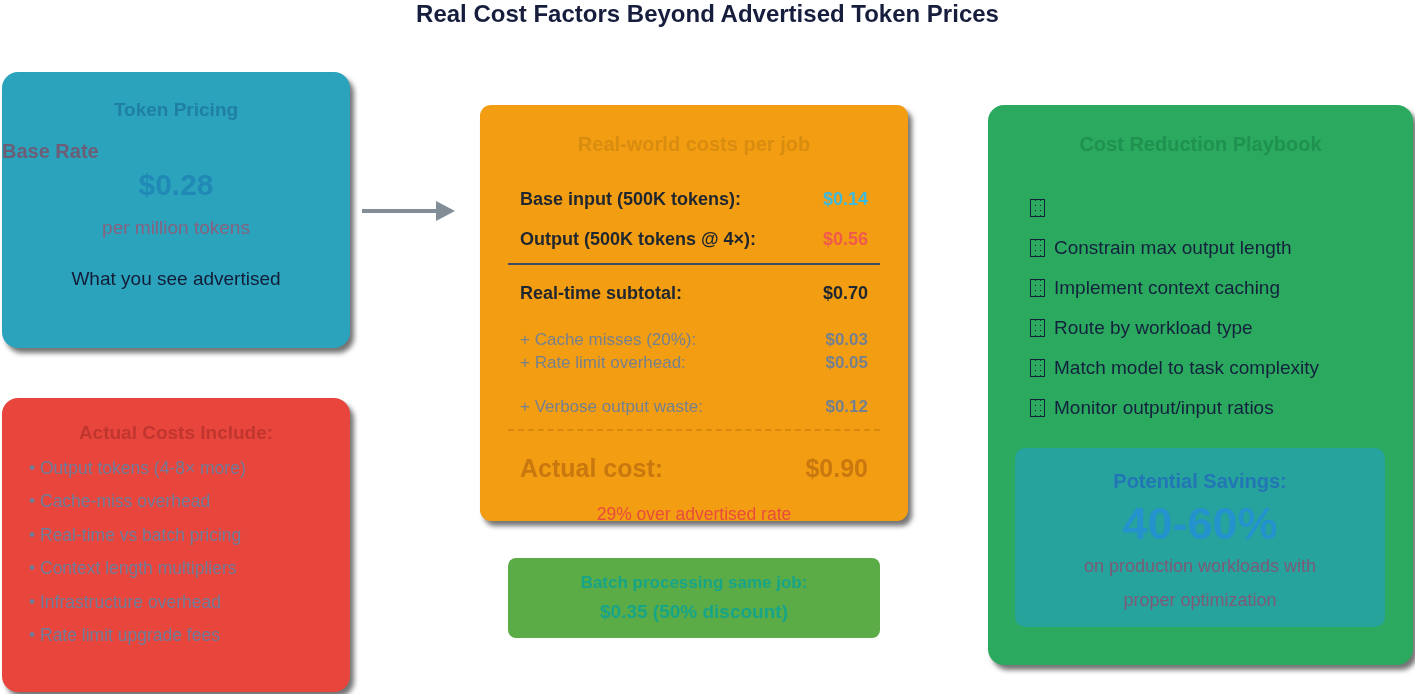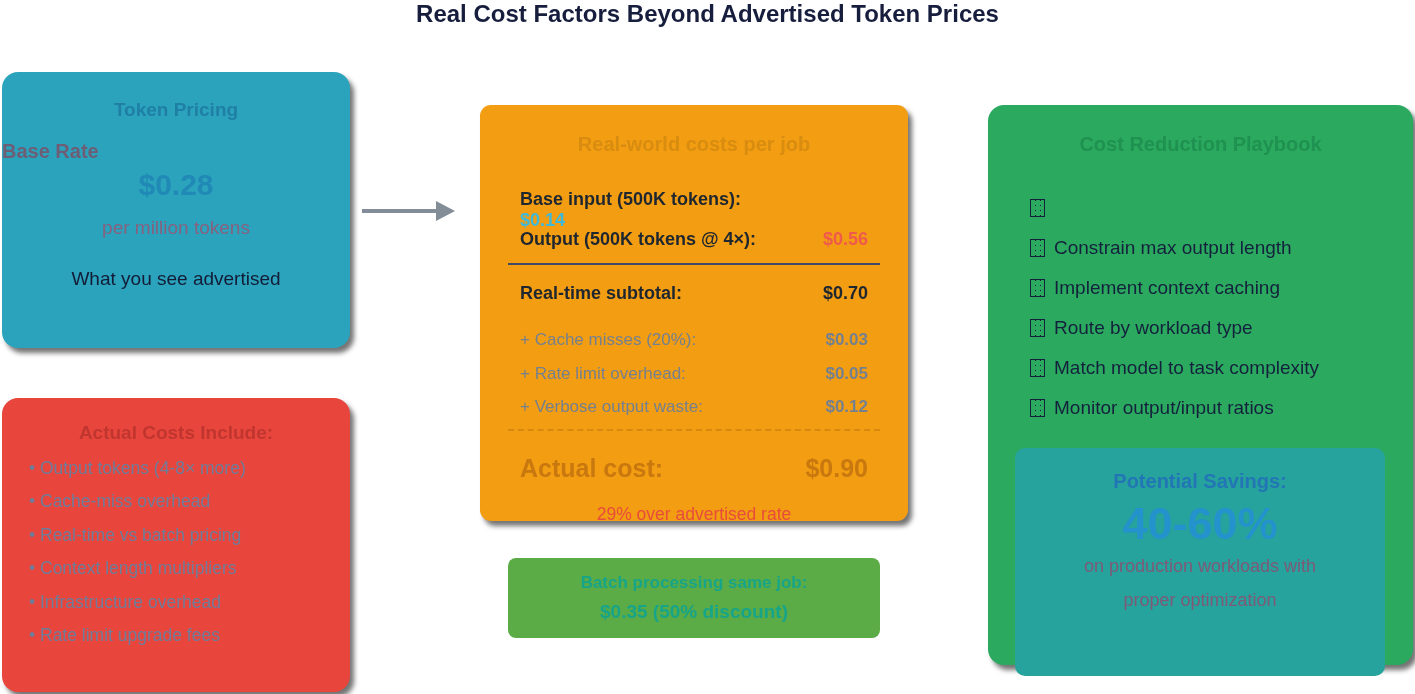--- a/index.html
+++ b/index.html
@@ -30,42 +30,42 @@
   
   .flow-arrow { position:absolute; left:362px; top:209px; width:76px; height:4px; background:#828d98; }
   .flow-arrow-head { position:absolute; left:436px; top:201px; width:0; height:0;
     border-left:19px solid #828d98; border-top:10px solid transparent; border-bottom:10px solid transparent; }
 
   
   .breakdown-card { left:480px; top:105px; width:428px; height:416px; background:#f39d12; border-radius:11px; }
   .breakdown-card .hdr { position:absolute; top:28px; left:0; right:0; text-align:center; font-size:20px; font-weight:bold; color:#d88c10; }
   .cost-row { position:absolute; left:40px; right:40px; display:flex; justify-content:space-between; font-size:18px; }
   .cost-row .lbl { color:#1e2630; font-weight:600; }
-  .row-base { top:84px;flex-direction:column; } .row-base .val { color:#3fb9da; font-weight:bold; }
+  .row-base { top:84px; } .row-base .val { color:#3fb9da; font-weight:bold; }
   .row-output { top:124px; } .row-output .val { color:#ef5a4c; font-weight:bold; }
   .solid-divider { position:absolute; top:158px; left:28px; right:28px; border-top:2px solid #3d4b66; }
   .row-subtotal { top:178px; } .row-subtotal .lbl, .row-subtotal .val { color:#1e2630; font-weight:bold; }
   .ovh { font-size:17px; } .ovh .lbl { color:#75808e; font-weight:500; } .ovh .val { color:#75808e; font-weight:700; }
-  .row-ovh1 { top:225px; } .row-ovh2 { top:259px;justify-content:space-between; } .row-ovh3 { top:292px; }
+  .row-ovh1 { top:225px; } .row-ovh2 { top:248px;justify-content:space-between; } .row-ovh3 { top:292px; }
   .dashed-divider { position:absolute; top:324px; left:28px; right:28px; border-top:2px dashed #d8880f; }
   .row-total { top:349px; font-size:25px; } .row-total .lbl, .row-total .val { color:#c8780e; font-weight:bold; }
   .over-note { position:absolute; top:399px; left:0; right:0; text-align:center; font-size:17.5px; font-weight:500; color:#e74c3c; }
   .batch-callout { position:absolute; top:453px; left:28px; right:28px; height:80px; background:#5bab46; border-radius:8px; }
   .batch-callout .l1 { position:absolute; top:15px; left:0; right:0; text-align:center; font-size:17px; font-weight:bold; color:#17a589; }
   .batch-callout .l2 { position:absolute; top:43px; left:0; right:0; text-align:center; font-size:19px; font-weight:bold; color:#17a589; }
 
   
   .optimization-card { left:988px; top:105px; width:425px; height:560px; background:#2baa5f; }
   .optimization-card .hdr { position:absolute; top:28px; left:0; right:0; text-align:center; font-size:20px; font-weight:bold; color:#1f9150; }
   .optimization-card ul { position:absolute; top:83px; left:42px; right:10px; list-style:none; }
   .optimization-card li { font-size:19px; font-weight:500; color:#14213d; line-height:40px; white-space:nowrap; }
   .tofu { display:inline-block; width:15px; height:18px; border:1.5px solid #14213d; vertical-align:-3px; margin-right:9px;
     background-image:radial-gradient(#14213d 0.9px, transparent 1px); background-size:5px 5px; background-position:2px 3px; }
 
-  .savings-card { position:absolute; top:343px; left:27px; width:370px; height:228px; background:#26a39c; border-radius:10px; }
+  .savings-card { position:absolute; top:343px; left:27px; width:370px; height:179px; background:#26a39c; border-radius:10px; }
   .savings-card .s-lbl { position:absolute; top:22px; left:0; right:0; text-align:center; font-size:20px; font-weight:bold; color:#2376b5; }
   .savings-card .s-val { position:absolute; top:50px; left:0; right:0; text-align:center; font-size:45px; font-weight:bold; color:#2492cc; }
   .savings-card .s-n1 { position:absolute; top:108px; left:0; right:0; text-align:center; font-size:18px; font-weight:500; color:#7d5a77; }
   .savings-card .s-n2 { position:absolute; top:142px; left:0; right:0; text-align:center; font-size:18px; font-weight:500; color:#7d5a77; }
 </style>
 </head>
 <body>
 
 <div class="canvas">
 

